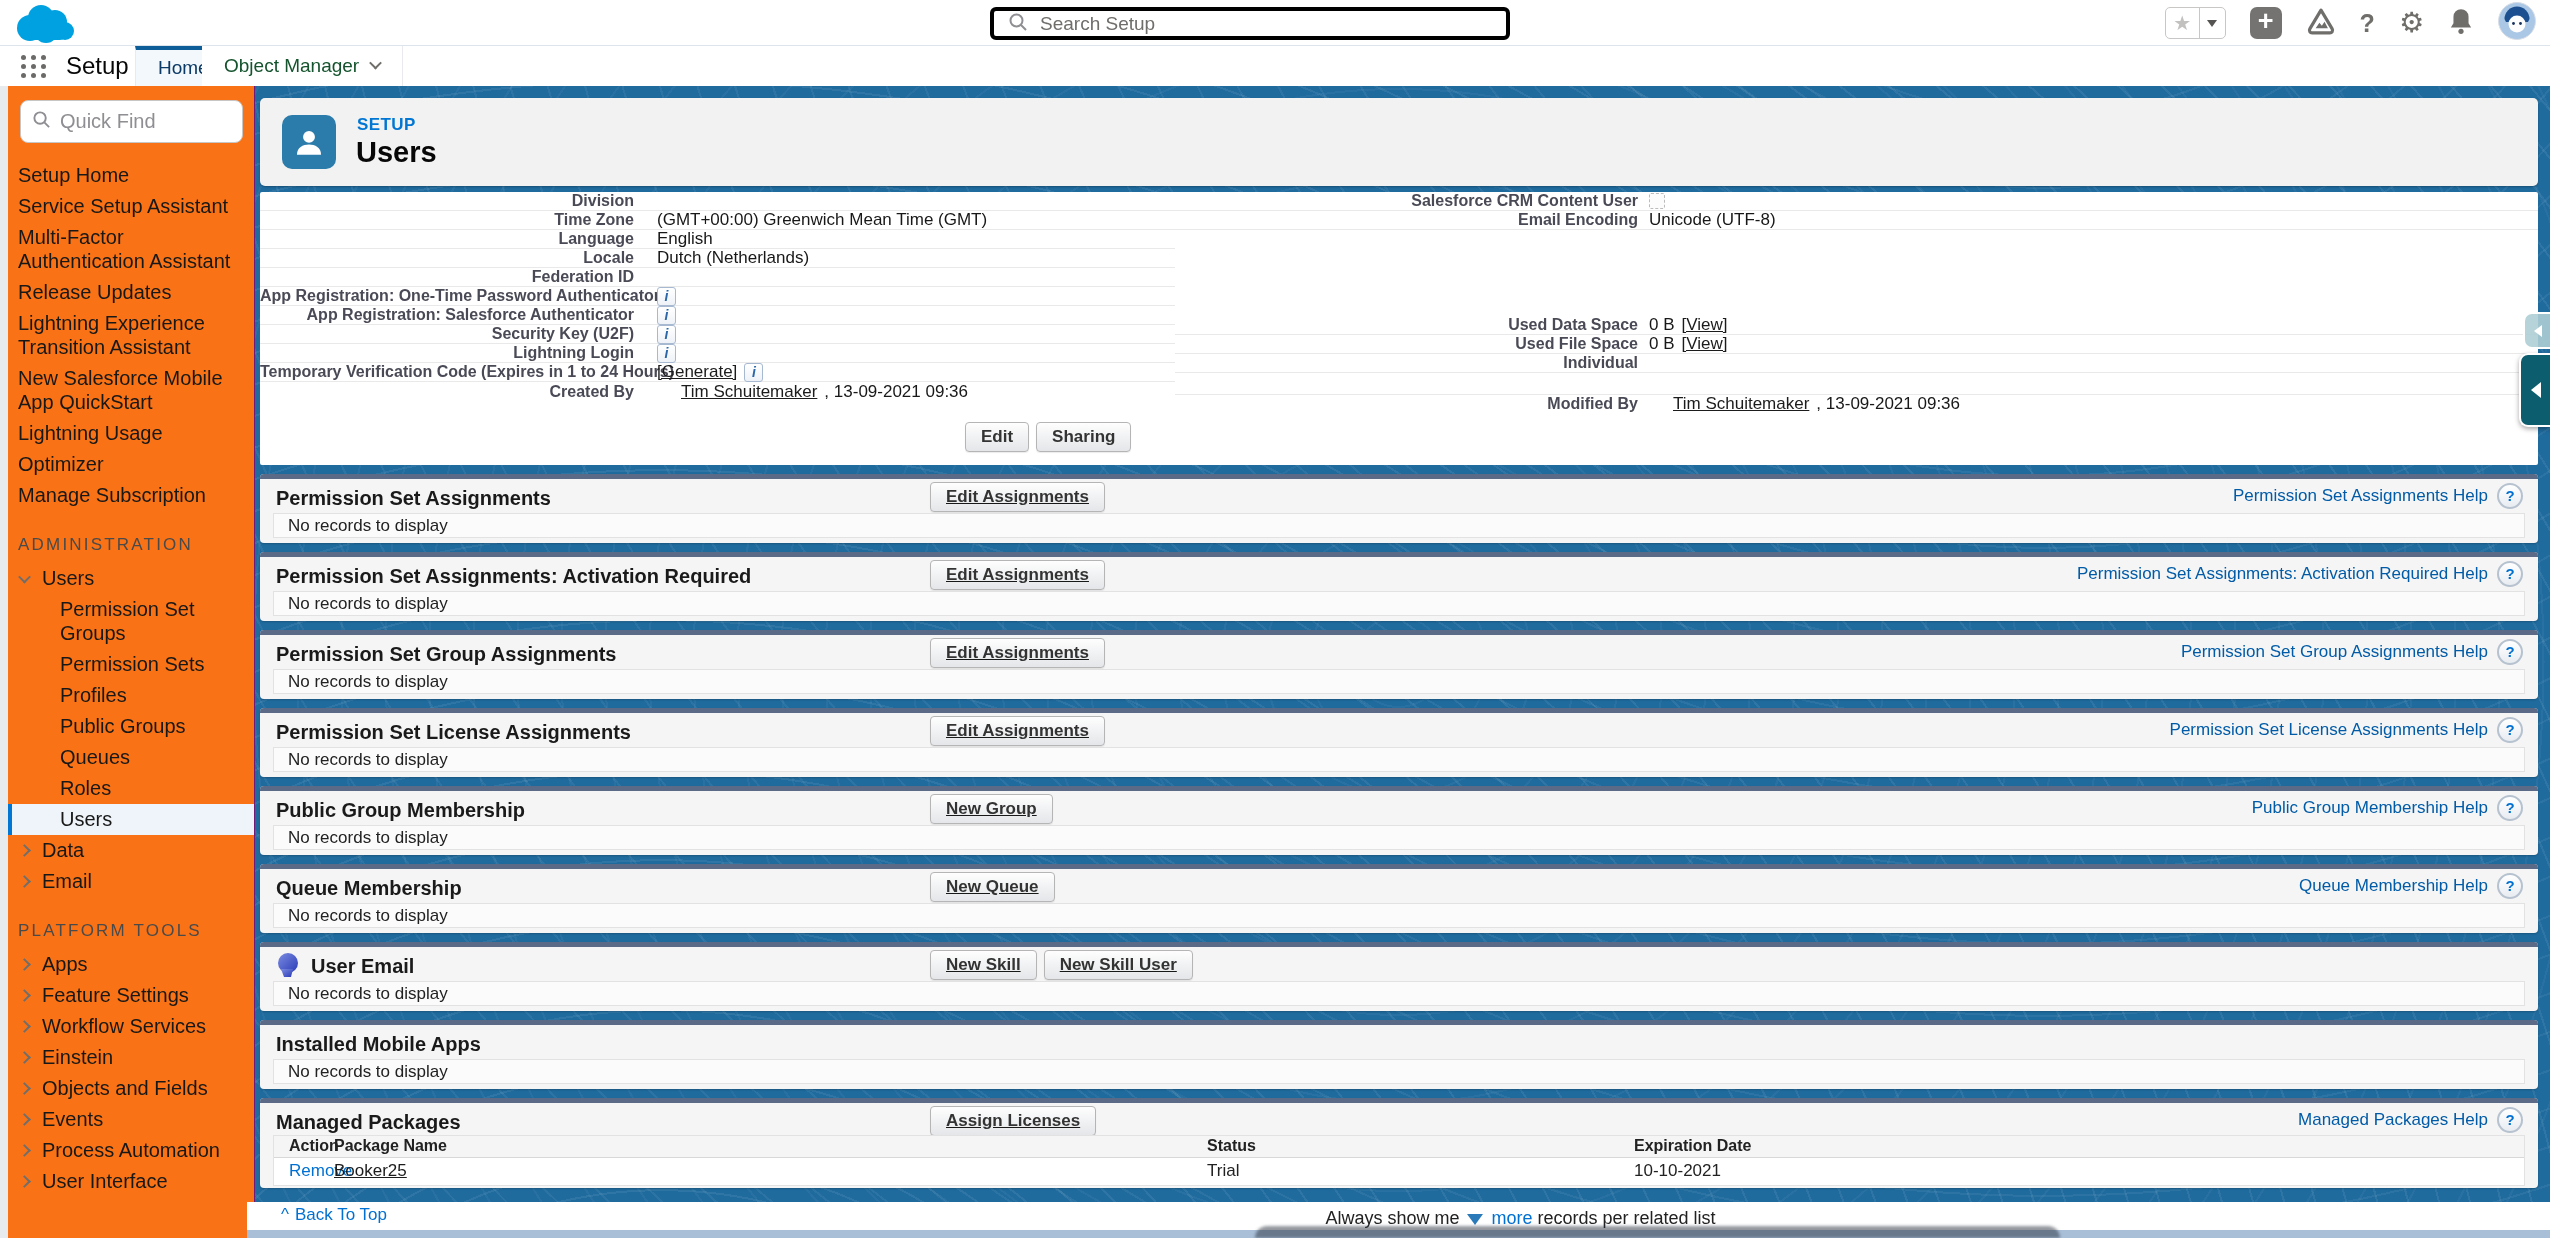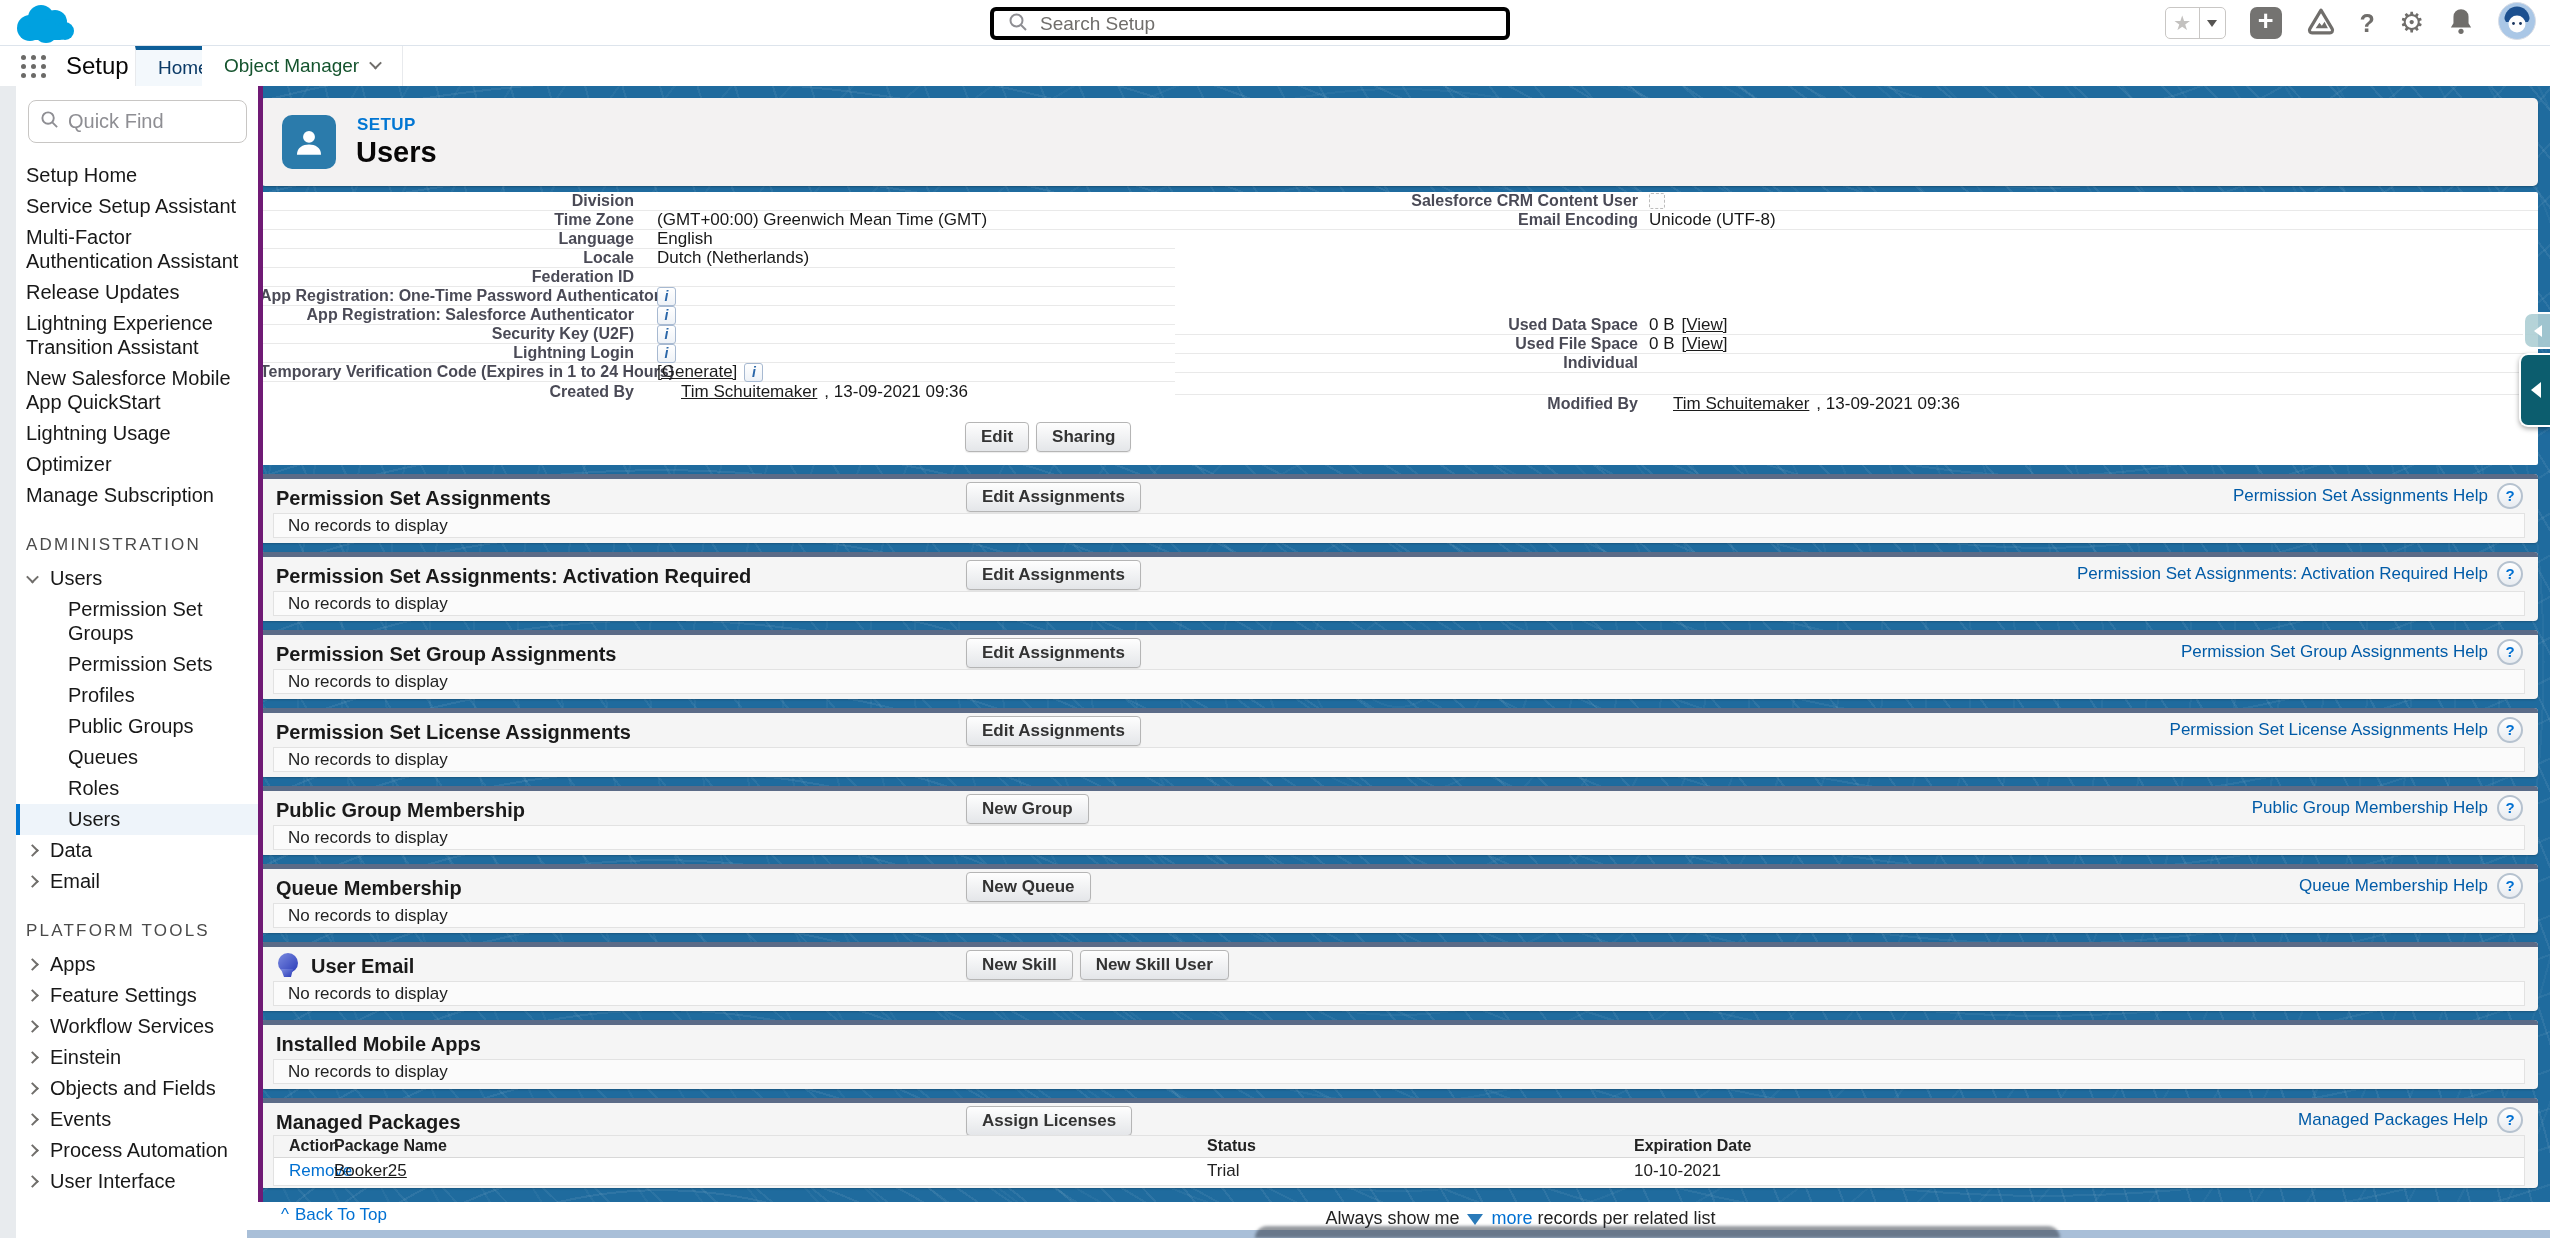--- a/index.html
+++ b/index.html
@@ -29,21 +29,21 @@
   .appname { position:absolute; left:66px; top:6px; font-size:24px; color:#080707; }
   .tab { position:absolute; top:0; height:40px; display:flex; align-items:center; gap:12px; padding:0 22px; font-size:19px; color:#14532d; background:#fff; border-left:1px solid #e8eaed; border-right:1px solid #e8eaed; cursor:pointer; }
   .tab.home { left:135px; background:#f3f8fc; border-top:4px solid #0d5e98; color:#0b3a66; }
   .tab.om { left:202px; border-left:none; }
   .chv { display:inline-block; width:9px; height:9px; border-right:2px solid #706e6b; border-bottom:2px solid #706e6b; }
   .chv.down { transform:rotate(45deg) translate(-1px,-1px); }
   .chv.right { transform:rotate(-45deg); }
   .tab .chv { margin-top:-4px; }
 
   
-  .sidebar { position:absolute; left:16px; top:86px; width:247px; height:1152px; background:#ffffff; border-right:5px solid #701a75; overflow:hidden; z-index:20; }
+  .sidebar { position:absolute; left:8px; top:86px; width:247px; height:1152px; background:#f97316; border-right:1px solid #701a75; overflow:hidden; z-index:20; }
   .qfind { margin:14px 11px 0 12px; height:43px; border:1px solid #c8c6c4; border-radius:8px; display:flex; align-items:center; padding:0 11px; gap:9px; background:#fff; }
   .qfind input { border:none; outline:none; width:150px; font-size:20px; font-family:"Liberation Sans",sans-serif; color:#444; }
   .qfind input::placeholder { color:#8e8e93; }
   #side-top { margin-top:17px; }
   .side-item { padding:3px 6px 4px 10px; font-size:20px; line-height:24px; color:#181818; cursor:pointer; }
   .side-sec-title { margin:24px 0 8px 10px; font-size:17px; letter-spacing:2.2px; color:#4a4a4a; }
   .side-parent { display:flex; align-items:center; gap:13px; padding:3px 0 4px 12px; font-size:20px; line-height:24px; cursor:pointer; }
   .side-child { padding:3px 0 4px 52px; font-size:20px; line-height:24px; cursor:pointer; }
   .side-child.sel { background:#eef4fa; border-left:4px solid #0176d3; padding-left:48px; }
 
@@ -75,21 +75,21 @@
   .dbtns { padding:8px 0 13px 705px; display:flex; gap:7px; }
   .cbtn { background:linear-gradient(#fefefe,#e4e6e9); border:1px solid #b5b5b5; border-radius:4px; padding:4px 15px; font-size:17px; font-weight:bold; color:#333; font-family:"Liberation Sans",sans-serif; cursor:pointer; box-shadow:0 1px 1px rgba(0,0,0,.08); white-space:nowrap; }
 
   
   .rl { width:2278px; height:69px; margin:9px 0 0 13px; background:#f5f5f5; border-radius:4px; position:relative; box-shadow:0 1px 2px rgba(0,0,0,.2); }
   .rl.table { height:90px; }
   .rlbar { position:absolute; left:0; top:0; right:0; height:5px; background:#5b6b87; border-radius:4px 4px 0 0; }
   .rltitle { position:absolute; left:16px; top:13px; font-size:20px; font-weight:bold; color:#1a1a1a; white-space:nowrap; }
   .rl.skills .rltitle { left:51px; }
   .skicon { position:absolute; left:15px; top:9px; }
-  .rlbtns { position:absolute; left:706px; top:8px; display:flex; gap:7px; }
+  .rlbtns { position:absolute; left:670px; top:8px; display:flex; gap:7px;text-decoration:underline; }
   .rlhelp { position:absolute; right:15px; top:9px; display:flex; align-items:center; gap:9px; }
   .hlink { font-size:17px; color:#015ba7; text-decoration:none; }
   .qmark { width:26px; height:26px; border-radius:50%; border:2px solid #b6c2cf; background:linear-gradient(#fff,#e8ecf1); color:#0070d2; font-weight:bold; font-size:15px; text-align:center; line-height:22px; cursor:pointer; }
   .rlempty { position:absolute; left:13px; right:13px; top:39px; height:25px; line-height:24px; background:#fbfbfb; border:1px solid #e2e2e2; padding-left:14px; font-size:17px; color:#222; }
   .mtable { position:absolute; left:13px; right:13px; top:37px; border:1px solid #e2e2e2; background:#fff; }
   .mtr { display:flex; }
   .mtr.mhead { background:#f5f5f5; border-bottom:1px solid #d8d8d8; height:22px; }
   .mtr.mdata { height:27px; }
   .mc { font-size:17px; color:#222; display:flex; align-items:center; white-space:nowrap; }
   .mhead .mc { font-size:16px; font-weight:bold; }

